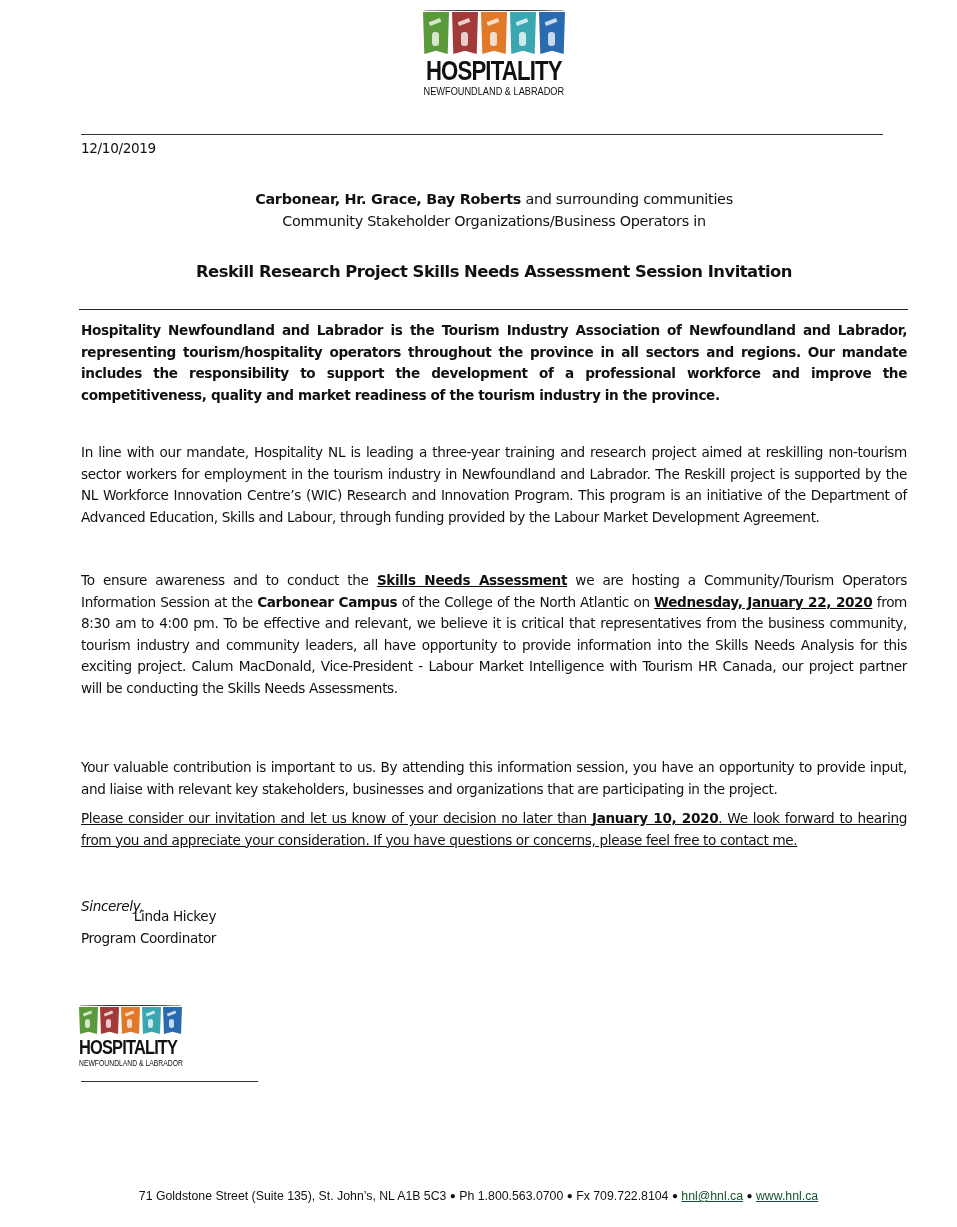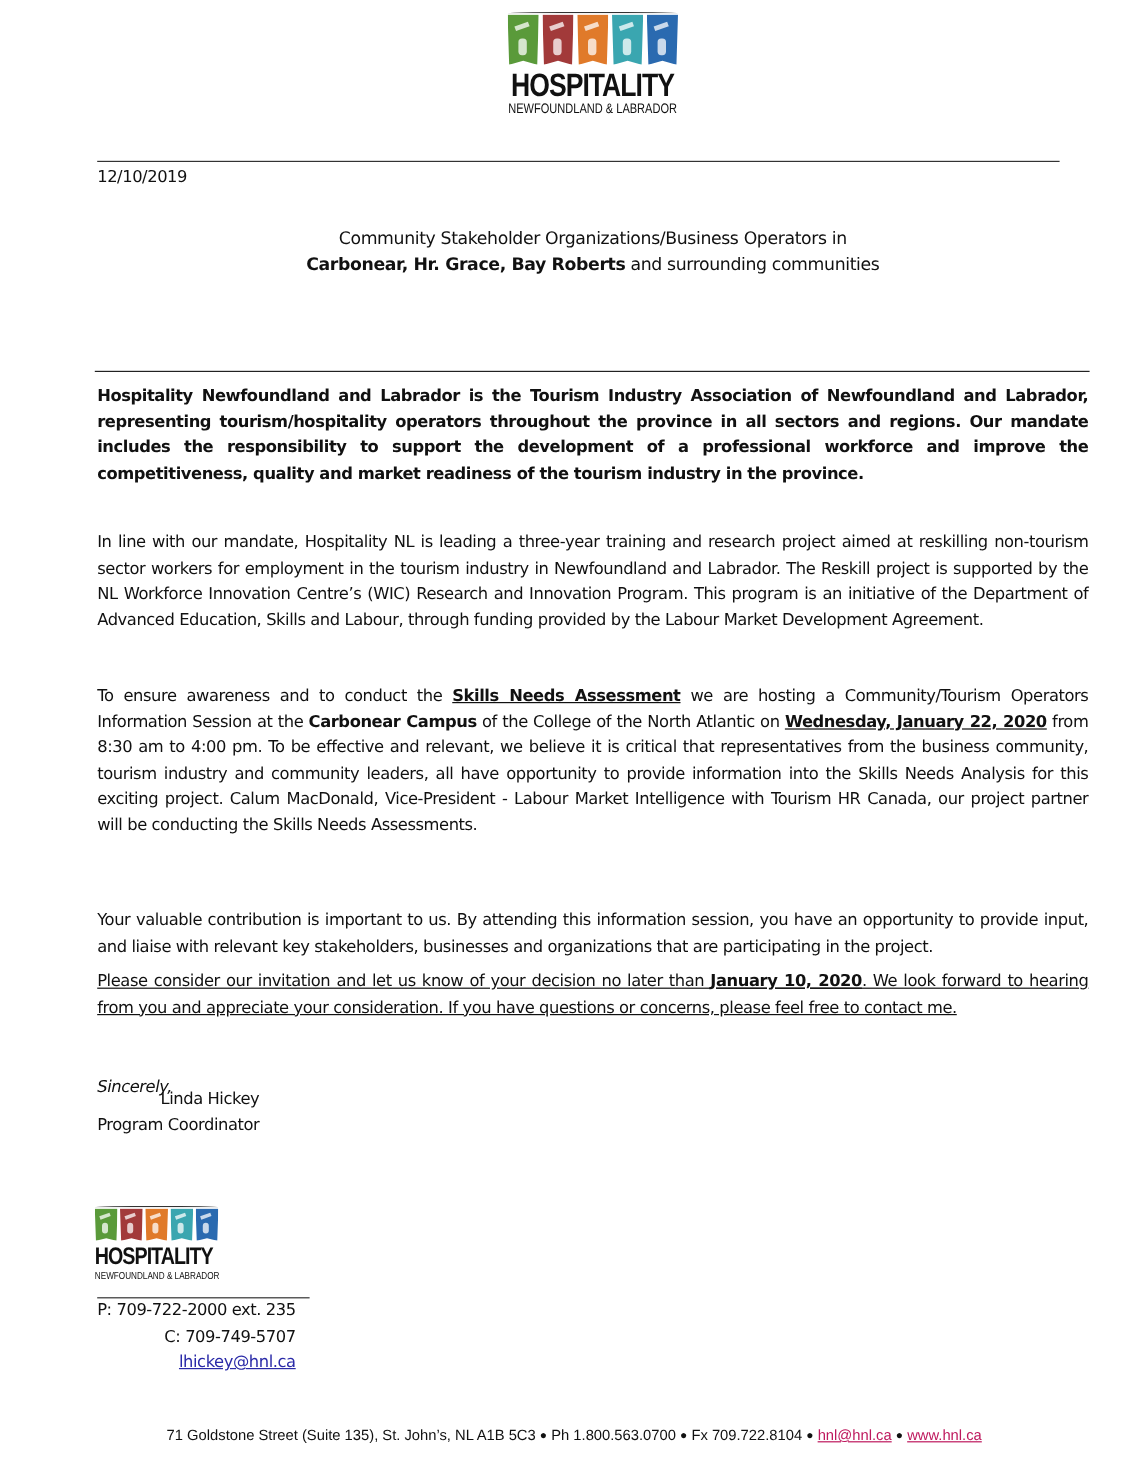--- a/index.html
+++ b/index.html
@@ -130,21 +130,21 @@
     .email-link { color: #2a2aa8; text-decoration: underline; }
 
     .footer {
       position: absolute;
       left: 0; width: 957px; top: 1189px;
       text-align: center;
       font-family: "Liberation Sans", sans-serif;
       font-size: 12.3px;
       color: #111;
     }
-    .footer .link { color: #be185d; }
+    .footer .link { color: #14532d; }
     .dot { font-size: 10px; vertical-align: 1px; }
   </style>
 </head>
 <body>
 
 <div class="page">
 
   <div class="logo header-logo">
     <div class="flags">
       <div class="string"></div>
@@ -155,24 +155,25 @@
       <div class="flag" style="background: rgb(42, 106, 176);"></div>
     </div>
     <div class="logo-word">HOSPITALITY</div>
     <div class="logo-sub">NEWFOUNDLAND &amp; LABRADOR</div>
   </div>
 
   <div class="rule top"></div>
   <div class="text date">12/10/2019</div>
 
   <div class="text addressee">
+    <div><span class="b">Carbonear, Hr. Grace, Bay Roberts</span><span> and surrounding communities</span></div>
     <div>Community Stakeholder Organizations/Business Operators in</div>
-    <div><span class="b">Carbonear, Hr. Grace, Bay Roberts</span><span> and surrounding communities</span></div>
-  </div>
-
+  </div>
+
+  <div class="doc-title">Reskill Research Project Skills Needs Assessment Session Invitation</div>
   <div class="rule title-rule"></div>
 
   <div class="text para p1">Hospitality Newfoundland and Labrador is the Tourism Industry Association of Newfoundland and Labrador, representing tourism/hospitality operators throughout the province in all sectors and regions. Our mandate includes the responsibility to support the development of a professional workforce and improve the competitiveness, quality and market readiness of the tourism industry in the province.</div>
   <div class="text para p2">In line with our mandate, Hospitality NL is leading a three-year training and research project aimed at reskilling non-tourism sector workers for employment in the tourism industry in Newfoundland and Labrador. The Reskill project is supported by the NL Workforce Innovation Centre’s (WIC) Research and Innovation Program. This program is an initiative of the Department of Advanced Education, Skills and Labour, through funding provided by the Labour Market Development Agreement.</div>
 
   <div class="text para p3"><span>To ensure awareness and to conduct the </span><span class="bu">Skills Needs Assessment</span><span> we are hosting a Community/Tourism Operators Information Session at the </span><span class="b">Carbonear Campus</span><span> of the College of the North Atlantic on </span><span class="bu">Wednesday, January 22, 2020</span><span> from 8:30 am to 4:00 pm.  To be effective and relevant, we believe it is critical that representatives from the business community, tourism industry and community leaders, all have opportunity to provide information into the Skills Needs Analysis for this exciting project.  Calum MacDonald, Vice-President - Labour Market Intelligence with Tourism HR Canada, our project partner will be conducting the Skills Needs Assessments.</span></div>
 
   <div class="text para p4">Your valuable contribution is important to us.  By attending this information session, you have an opportunity to provide input, and liaise with relevant key stakeholders, businesses and organizations that are participating in the project.</div>
 
   <div class="text para p5"><span>Please consider our invitation and let us know of your decision no later than </span><span class="bu">January 10, 2020</span><span>.  We look forward to hearing from you and appreciate your consideration.  If you have questions or concerns, please feel free to contact me.</span></div>
@@ -192,25 +193,20 @@
       <div class="flag" style="background: rgb(224, 122, 42);"></div>
       <div class="flag" style="background: rgb(58, 166, 176);"></div>
       <div class="flag" style="background: rgb(42, 106, 176);"></div>
     </div>
     <div class="logo-word">HOSPITALITY</div>
     <div class="logo-sub">NEWFOUNDLAND &amp; LABRADOR</div>
   </div>
 
   <div class="rule sig-rule"></div>
 
-  <div class="text contact">
-    <div>P: 709-722-2000 ext. 235</div>
-    <div>C: 709-749-5707</div>
-    <div><a class="email-link">lhickey@hnl.ca</a></div>
-  </div>
 
   <div class="footer">
     <span>71 Goldstone Street (Suite 135), St. John’s, NL A1B 5C3</span>
     <span class="dot">●</span>
     <span>Ph 1.800.563.0700</span>
     <span class="dot">●</span>
     <span>Fx 709.722.8104</span>
     <span class="dot">●</span>
     <a class="link">hnl@hnl.ca</a>
     <span class="dot">●</span>

